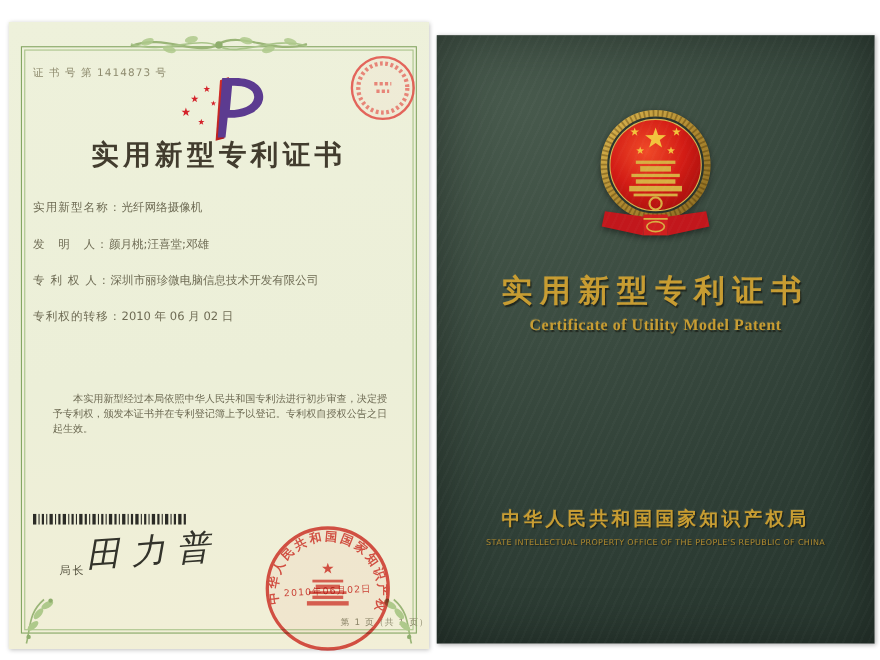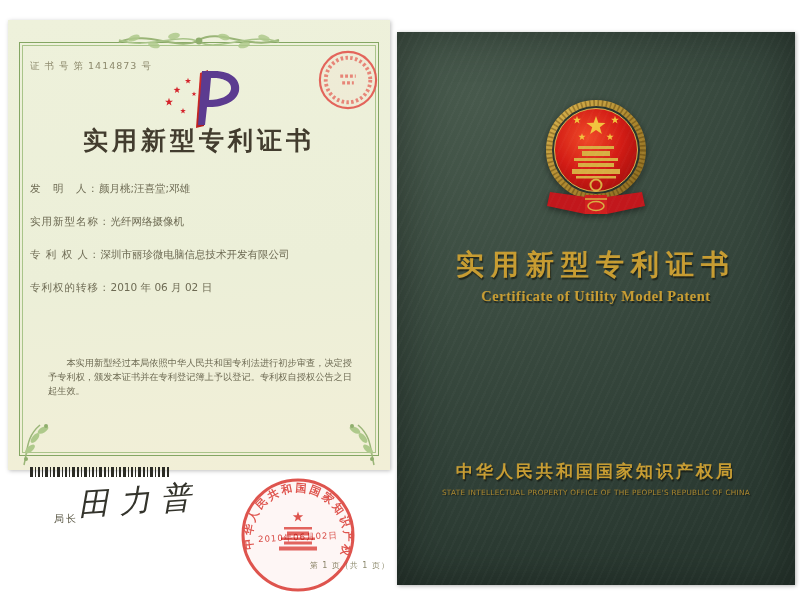--- a/index.html
+++ b/index.html
@@ -1,20 +1,20 @@
 <!DOCTYPE html>
 <html><head>
 <meta charset="utf-8">
 <style>
   html,body{margin:0;padding:0;background:#e8e8e8;}
   .stage{position:relative;width:800px;height:600px;background:#ffffff;overflow:hidden;
          font-family:"DejaVu Sans","Liberation Sans",sans-serif;}
 
   
-  .page{position:absolute;left:8px;top:20px;width:382px;height:450px;
+  .page{position:absolute;left:8px;top:20px;width:382px;height:570px;
         background:linear-gradient(175deg,#eef1db 0%,#ecefd8 55%,#f2efd7 100%);
         box-shadow:1px 1px 4px rgba(0,0,0,.25);}
   .frame1{position:absolute;left:11px;right:11px;top:22px;bottom:14px;border:1px solid #84a663;}
   .frame2{position:absolute;left:14px;right:14px;top:25px;bottom:17px;border:1px solid #a9c489;}
   .certno{position:absolute;left:22px;top:40px;font-size:9.5px;color:#8d8a6d;letter-spacing:1px;}
   .stamp-tr{position:absolute;right:11px;top:29px;width:62px;height:62px;opacity:.9;}
   .logo{position:absolute;left:148px;top:48px;width:90px;height:62px;}
   .page-title{position:absolute;left:0;right:0;top:104px;text-align:center;
         font-family:"Liberation Serif","DejaVu Serif",serif;
         font-size:25px;font-weight:bold;color:#423c2e;letter-spacing:4px;}
@@ -105,24 +105,24 @@
       <use href="#star" transform="translate(38,26) scale(0.26)" fill="#d4232b"></use>
       <polygon points="44,5 52,2 48,58 40,60" fill="url(#redStripe)"></polygon>
       <path fill-rule="evenodd" fill="#5c3b90" d="M50,3 L58,3 C77,3 85,13 83,23 C81,33 68,39 54,39 L51,39 L49,57 L42,57 L46,3 Z
            M55,10 L53,32 C64,32 74,28 75,21 C76,13 66,10 57,10 Z"></path>
     </svg>
 
     <div class="page-title">实用新型专利证书</div>
 
     <div class="fields">
       <div class="field-row">
+        <span class="lab">实用新型名称：</span><span class="val">光纤网络摄像机</span>
+      </div>
+      <div class="field-row">
         <span class="lab">发　明　人：</span><span class="val">颜月桃;汪喜堂;邓雄</span>
-      </div>
-      <div class="field-row">
-        <span class="lab">实用新型名称：</span><span class="val">光纤网络摄像机</span>
       </div>
       <div class="field-row">
         <span class="lab">专 利 权 人：</span><span class="val">深圳市丽珍微电脑信息技术开发有限公司</span>
       </div>
       <div class="field-row">
         <span class="lab">专利权的转移：</span><span class="val">2010 年 06 月 02 日</span>
       </div>
     </div>
 
     <div class="paras">

